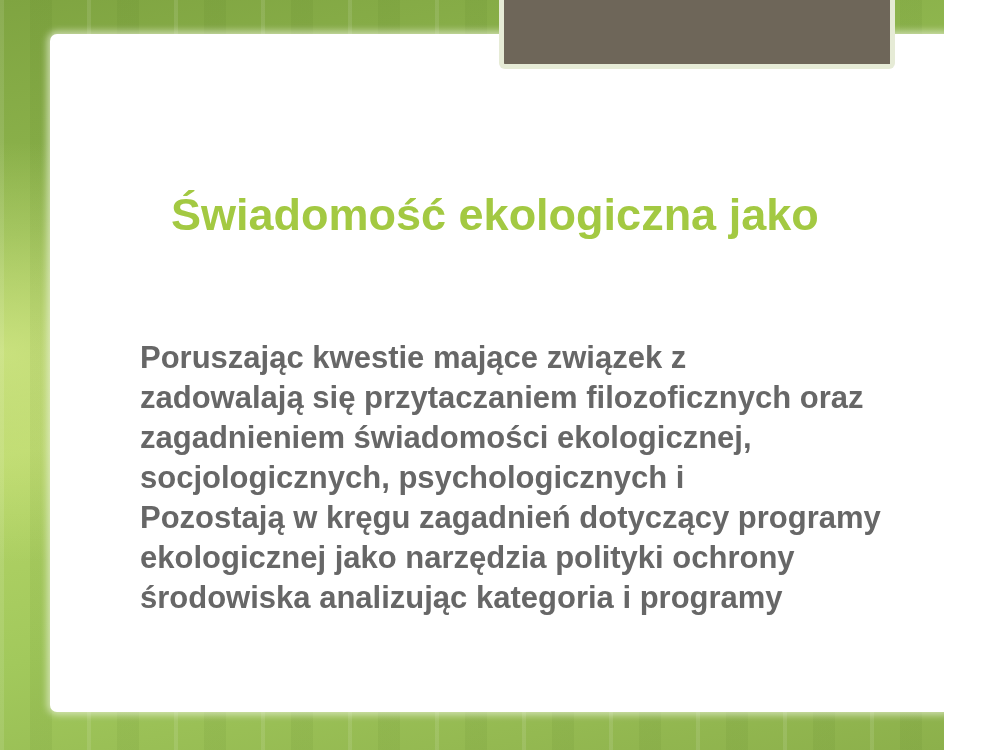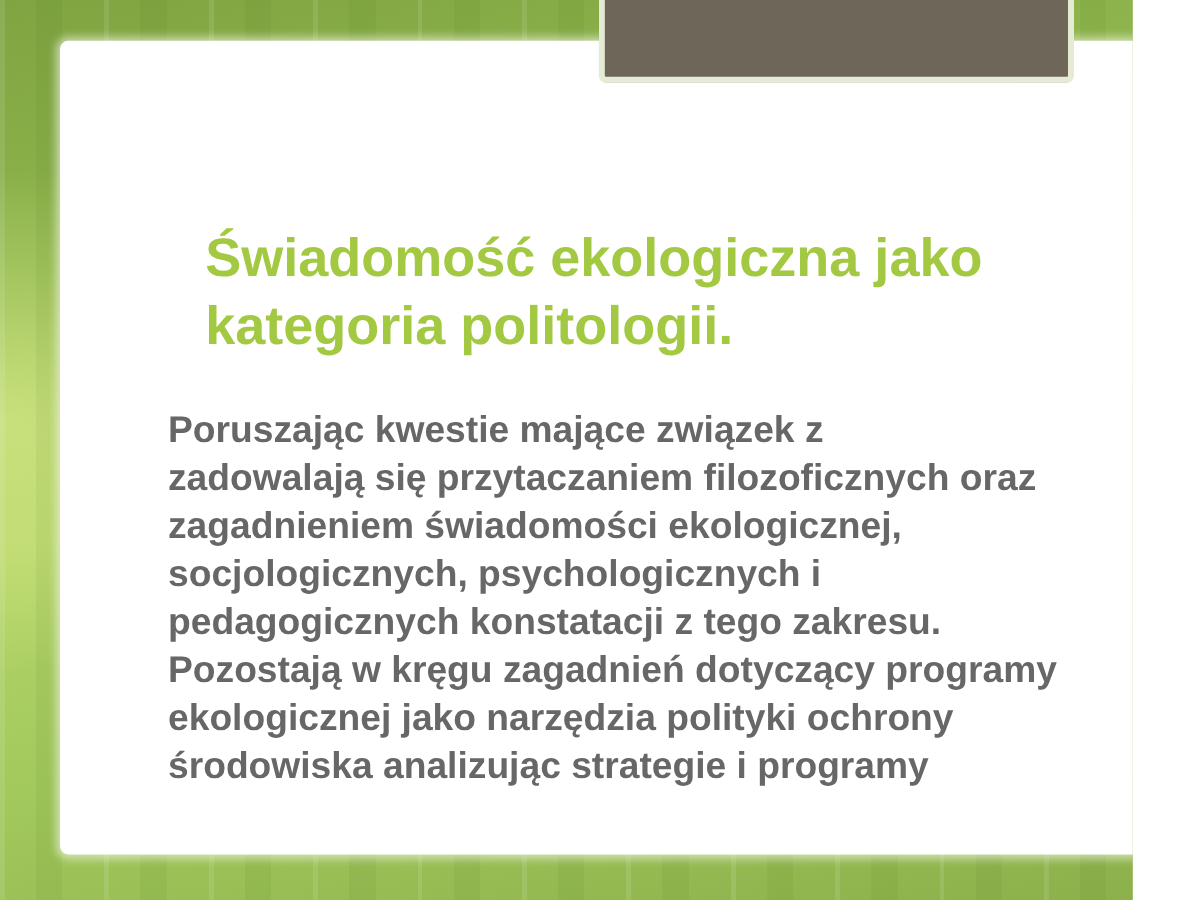--- a/index.html
+++ b/index.html
@@ -91,31 +91,29 @@
 </style>
 </head>
 <body>
 
 <div class="slide">
 
   <div class="card">
 
     <h1 class="slide-title">
       <span class="line">Świadomość ekologiczna jako</span>
-      <span class="line">kategoria politologii.</span>
     </h1>
 
     <div class="slide-body">
       <span class="line">Poruszając kwestie mające związek z</span>
       <span class="line">zadowalają się przytaczaniem filozoficznych oraz</span>
       <span class="line">zagadnieniem świadomości ekologicznej,</span>
       <span class="line">socjologicznych, psychologicznych i</span>
-      <span class="line">pedagogicznych konstatacji z tego zakresu.</span>
       <span class="line">Pozostają w kręgu zagadnień dotyczący programy</span>
       <span class="line">ekologicznej jako narzędzia polityki ochrony</span>
-      <span class="line">środowiska analizując strategie i programy</span>
+      <span class="line">środowiska analizując kategoria i programy</span>
     </div>
 
   </div>
 
   <div class="accent-box"></div>
 
 </div>
 
 </body></html>

